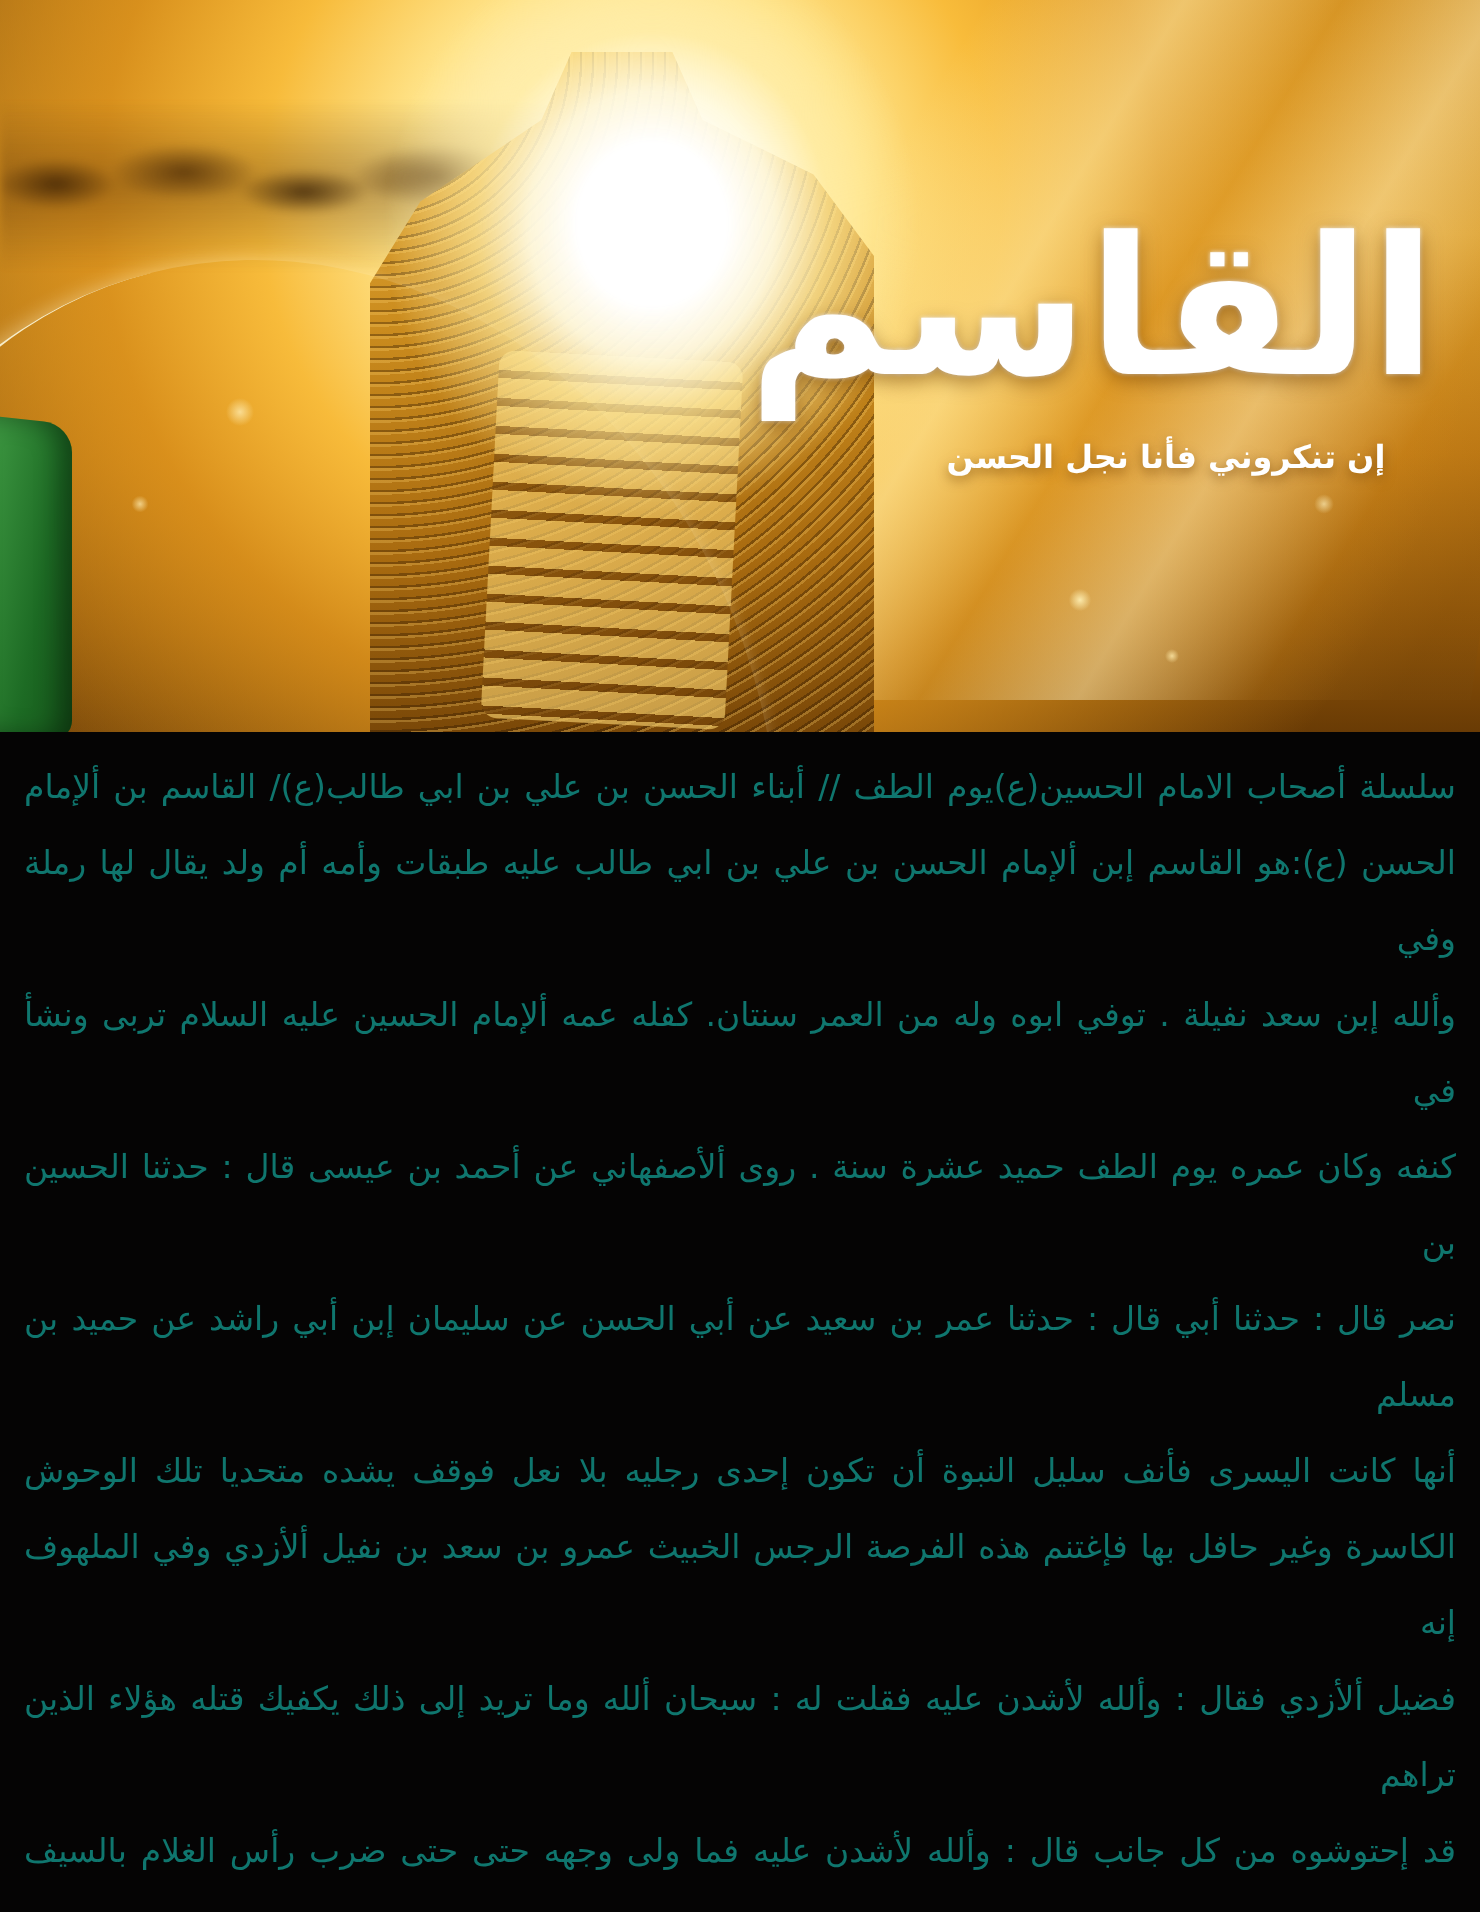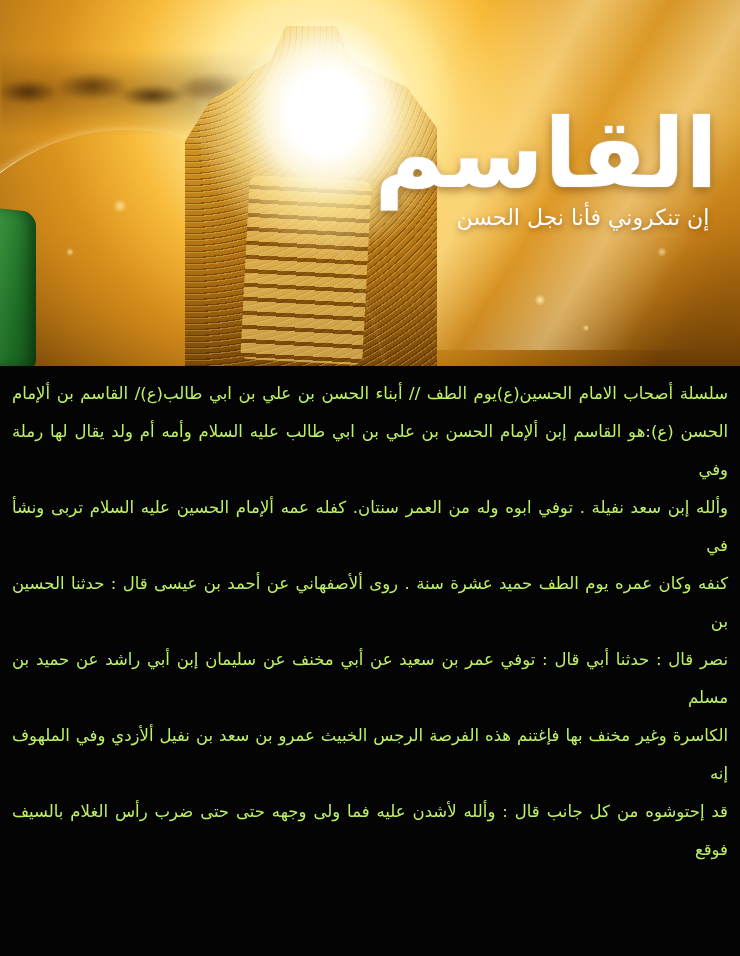--- a/index.html
+++ b/index.html
@@ -48,26 +48,26 @@
     background:
       radial-gradient(circle 8px at 540px 300px, rgba(255,240,180,.9), transparent 70%),
       radial-gradient(circle 5px at 586px 328px, rgba(255,235,170,.8), transparent 70%),
       radial-gradient(circle 10px at 120px 206px, rgba(255,238,180,.75), transparent 70%),
       radial-gradient(circle 6px at 70px 252px, rgba(255,238,180,.7), transparent 70%),
       radial-gradient(circle 7px at 662px 252px, rgba(255,242,190,.65), transparent 70%); }
   .calligraphy { position:absolute; right:22px; top:104px; width:270px; text-align:center;
     color:#ffffff; direction:rtl; }
   .callig-title { font-size:96px; font-weight:bold; line-height:1.05; letter-spacing:-2px;
     text-shadow:0 3px 10px rgba(110,60,0,.55), 0 0 2px #ffffff; }
-  .callig-subtitle { font-size:22px; font-weight:normal;
+  .callig-subtitle { margin-top:14px; font-size:16px; font-weight:bold;
     text-shadow:0 2px 6px rgba(110,60,0,.6); }
 
   
   .article { position:relative; width:740px; height:590px; box-sizing:border-box;
-    background:#050404; color:#bef264; direction:rtl;
+    background:#050404; color:#0f766e; direction:rtl;
     padding:9px 12px 4px; font-size:16.5px; }
   .line { line-height:38px; text-align:justify; text-align-last:justify; }
 </style>
 </head>
 <body>
 
 <div class="poster">
 
   <div class="hero">
     <div class="tent"></div>
@@ -80,22 +80,24 @@
     <div class="glow"></div>
     <div class="bokeh"></div>
     <div class="calligraphy">
       <div class="callig-title">القاسم</div>
       <div class="callig-subtitle">إن تنكروني فأنا نجل الحسن</div>
     </div>
   </div>
 
   <div class="article" dir="rtl">
     <div class="line">سلسلة أصحاب الامام الحسين(ع)يوم الطف // أبناء الحسن بن علي بن ابي طالب(ع)/ القاسم بن ألإمام</div>
-    <div class="line">الحسن (ع):هو القاسم إبن ألإمام الحسن بن علي بن ابي طالب عليه السلام وأمه أم ولد يقال لها رملة وفي</div>
+    <div class="line">الحسن (ع):هو القاسم إبن ألإمام الحسن بن علي بن ابي طالب عليه طبقات وأمه أم ولد يقال لها رملة وفي</div>
     <div class="line">وألله إبن سعد نفيلة . توفي ابوه وله من العمر سنتان. كفله عمه ألإمام الحسين عليه السلام تربى ونشأ في</div>
     <div class="line">كنفه وكان عمره يوم الطف حميد عشرة سنة . روى ألأصفهاني عن أحمد بن عيسى قال : حدثنا الحسين بن</div>
-    <div class="line">نصر قال : حدثنا أبي قال : توفي عمر بن سعيد عن أبي مخنف عن سليمان إبن أبي راشد عن حميد بن مسلم</div>
-    <div class="line">الكاسرة وغير مخنف بها فإغتنم هذه الفرصة الرجس الخبيث عمرو بن سعد بن نفيل ألأزدي وفي الملهوف إنه</div>
+    <div class="line">نصر قال : حدثنا أبي قال : حدثنا عمر بن سعيد عن أبي الحسن عن سليمان إبن أبي راشد عن حميد بن مسلم</div>
+    <div class="line">أنها كانت اليسرى فأنف سليل النبوة أن تكون إحدى رجليه بلا نعل فوقف يشده متحديا تلك الوحوش</div>
+    <div class="line">الكاسرة وغير حافل بها فإغتنم هذه الفرصة الرجس الخبيث عمرو بن سعد بن نفيل ألأزدي وفي الملهوف إنه</div>
+    <div class="line">فضيل ألأزدي فقال : وألله لأشدن عليه فقلت له : سبحان ألله وما تريد إلى ذلك يكفيك قتله هؤلاء الذين تراهم</div>
     <div class="line">قد إحتوشوه من كل جانب قال : وألله لأشدن عليه فما ولى وجهه حتى حتى ضرب رأس الغلام بالسيف فوقع</div>
 
   </div>
 
 </div>
 
 </body></html>

